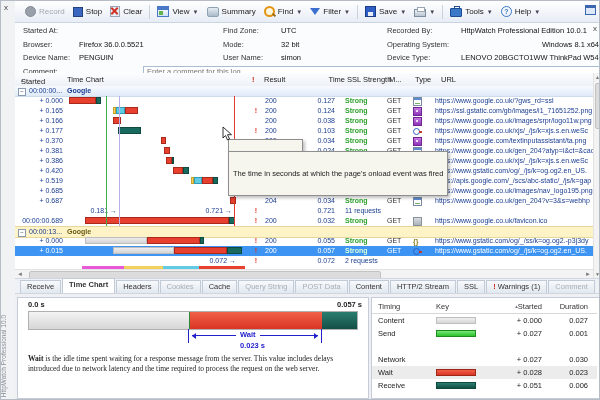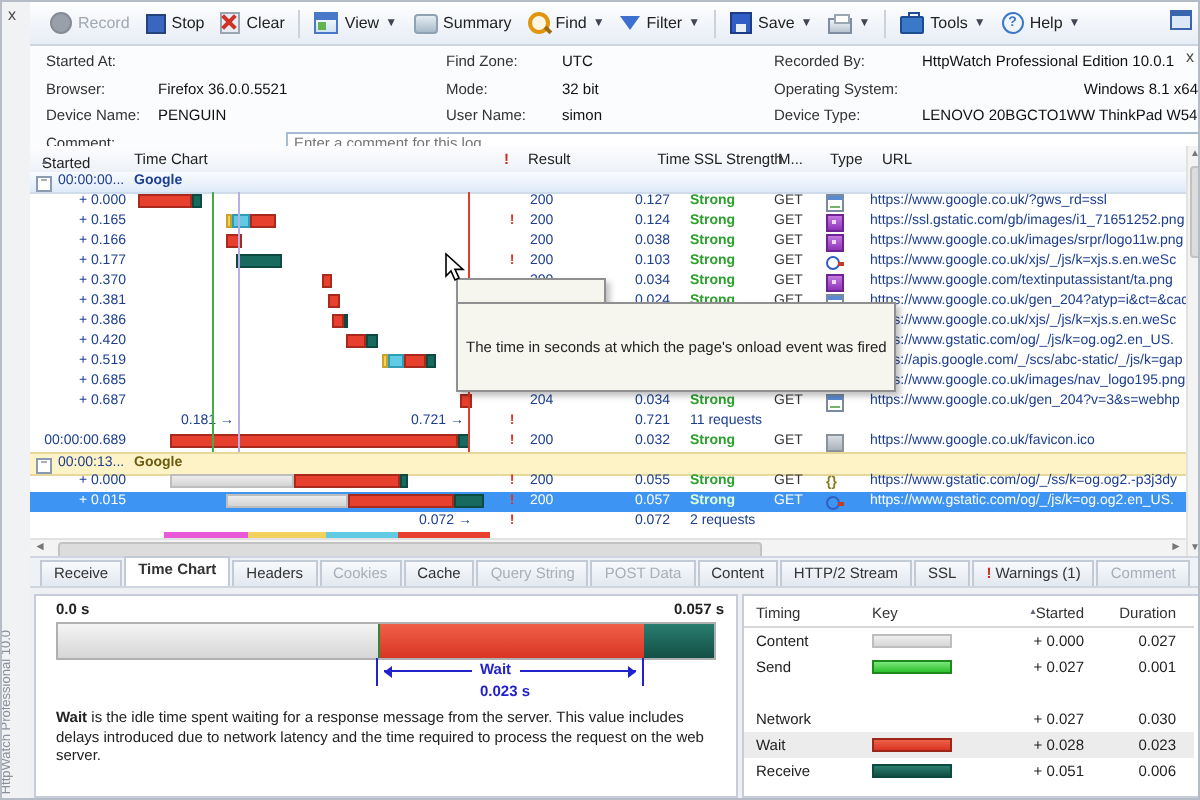--- a/index.html
+++ b/index.html
@@ -136,21 +136,21 @@
   .bigseg.grey{background:linear-gradient(#f4f4f4,#d6d6d6);}
   .bigseg.red{background:linear-gradient(#f06048,#d93524);border-left:1px solid #2a8a3a;box-sizing:border-box;}
   .bigseg.teal{background:linear-gradient(#2a7d70,#134f45);}
   .bmark{position:absolute;width:1px;height:14px;background:#2222cc;top:31px;}
   .bline{position:absolute;top:37px;height:1px;background:#2222cc;}
   .bline::before,.bline::after{content:"";position:absolute;top:-2.5px;border-top:3px solid transparent;border-bottom:3px solid transparent;}
   .bline::before{left:0;border-right:4px solid #2222cc;}
   .bline::after{right:0;border-left:4px solid #2222cc;}
   .wait-lab{position:absolute;top:32px;color:#2222cc;font-weight:bold;font-size:7.5px;background:#fff;padding:0 4px;}
   .wait-val{position:absolute;top:43px;color:#2222cc;font-weight:bold;font-size:7.5px;}
-  .desc{position:absolute;left:10px;top:56px;width:330px;font-size:7.5px;line-height:9.5px;color:#222;}
+  .desc{position:absolute;left:10px;top:56px;width:330px;font-size:7.5px;line-height:9.5px;color:#222;font-family:Liberation Serif, serif;}
   
   .trow{position:absolute;left:0;width:225px;height:13px;line-height:13px;}
   .trow.head{border-bottom:1px solid #d8d8d8;color:#333;}
   .trow.hl{background:#ececec;}
   .t-timing{position:absolute;left:6px;} .t-key{position:absolute;left:64px;top:2.5px;}
   .t-start{position:absolute;left:118px;width:52px;text-align:right;}
   .t-dur{position:absolute;left:172px;width:44px;text-align:right;}
   .t-keyh{position:absolute;left:64px;} 
   .swatch{width:40px;height:7px;border:1px solid #999;box-sizing:border-box;}
   .sw-grey{background:linear-gradient(#efefef,#d6d6d6);border-color:#bdbdbd;}

